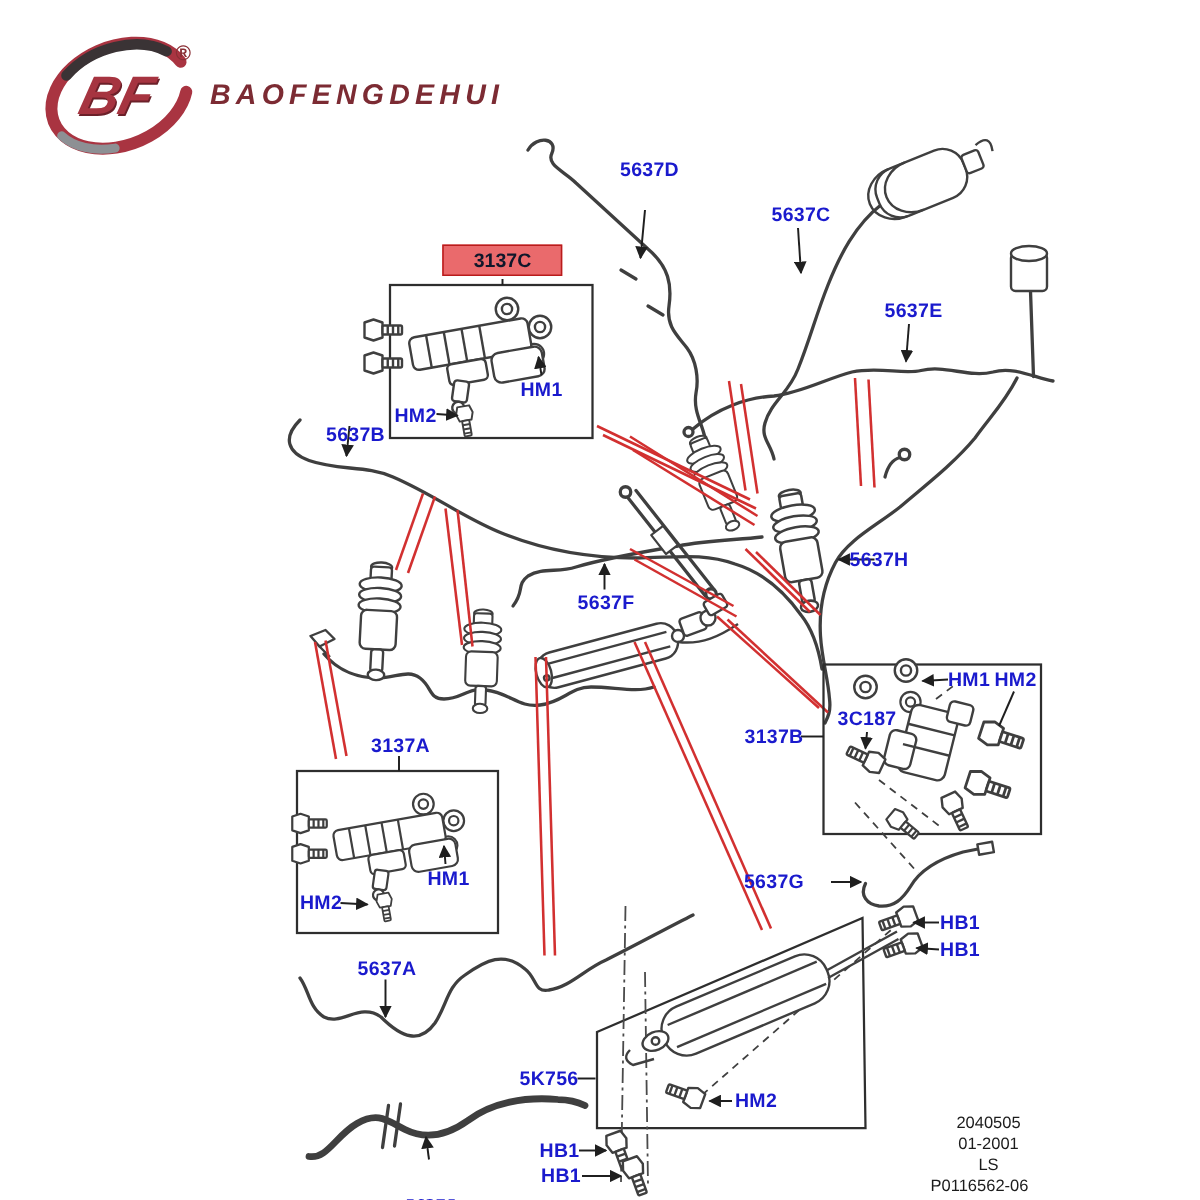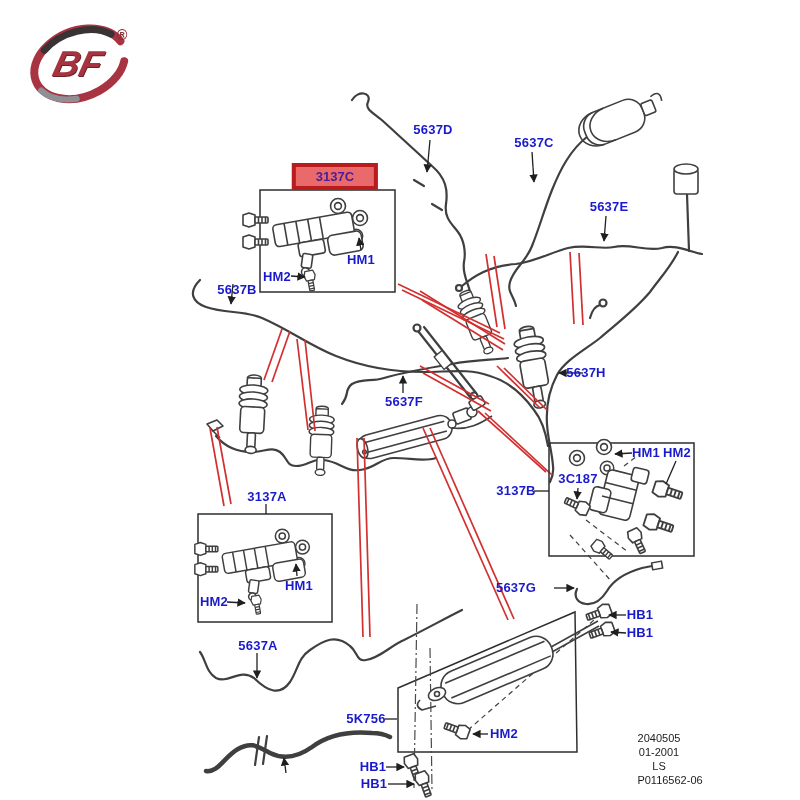--- a/index.html
+++ b/index.html
@@ -2,23 +2,23 @@
 <html><head>
 <meta charset="utf-8">
 <style>
   html,body{margin:0;padding:0;background:#fff;}
   #stage{position:relative;width:800px;height:800px;background:#ffffff;overflow:hidden;
          font-family:"Liberation Sans",sans-serif;}
   #art{position:absolute;left:0;top:0;}
   .lbl{position:absolute;transform:translateX(-50%);font-weight:bold;font-size:13px;
        color:#1a1acd;white-space:nowrap;letter-spacing:.2px;}
   .badge{position:absolute;transform:translateX(-50%);font-weight:bold;font-size:13px;
-       color:#4c1d95;background:#ea6a6c;border:4px solid #b91c1c;padding:2px 20px;white-space:nowrap;}
+       color:#0f172a;background:#ea6a6c;border:1px solid #b91c1c;padding:2px 20px;white-space:nowrap;}
   .plate{position:absolute;transform:translateX(-50%);font-size:11px;line-height:14px;
-       color:#1c1c1c;text-align:center;white-space:nowrap;}
+       color:#1c1c1c;text-align:center;white-space:nowrap;margin-top:11px;}
   .brandname{position:absolute;font-style:italic;font-weight:bold;font-size:19px;
        letter-spacing:3.5px;color:#7c2b33;white-space:nowrap;}
   .monogram{position:absolute;transform:translate(-50%,-50%) skewX(-14deg);font-style:italic;
        font-weight:bold;font-size:36px;color:#a63440;text-shadow:1px 1px 0 #6c2029;}
   .rmark{position:absolute;font-size:14px;font-weight:bold;color:#8a2f35;}
   
   .t{fill:none;stroke:#3f3f3f;stroke-width:2.2;stroke-linecap:round;stroke-linejoin:round;}
   .thick{stroke-width:4.5;}
   .p{fill:#ffffff;stroke:#3f3f3f;stroke-width:1.6;stroke-linejoin:round;}
   .box{fill:none;stroke:#2e2e2e;stroke-width:1.5;}
@@ -268,22 +268,23 @@
     <line x1="385" y1="719" x2="397" y2="719"></line>
     <line x1="488" y1="734" x2="473" y2="734" marker-end="url(#arr)"></line>
     <line x1="386" y1="767" x2="404" y2="767" marker-end="url(#arr)"></line>
     <line x1="388" y1="784" x2="414" y2="784" marker-end="url(#arr)"></line>
     <line x1="286" y1="773" x2="284" y2="758" marker-end="url(#arr)"></line>
   </g>
 </svg>
 
 <div class="rmark" style="left:117px;top:27px;">®</div>
 <div class="monogram" style="left:78px;top:64px;">BF</div>
-
-<div class="lbl" style="left:433px;top:122px;">5637D</div>
+<div class="brandname" style="left:140px;top:53px;">BAOFENGDEHUI</div>
+
+<div class="lbl" style="left:433px;top:105px;">5637D</div>
 <div class="lbl" style="left:534px;top:135px;">5637C</div>
 <div class="lbl" style="left:609px;top:199px;">5637E</div>
 <div class="badge" style="left:335px;top:163px;">3137C</div>
 <div class="lbl" style="left:361px;top:252px;">HM1</div>
 <div class="lbl" style="left:277px;top:269px;">HM2</div>
 <div class="lbl" style="left:237px;top:282px;">5637B</div>
 <div class="lbl" style="left:586px;top:365px;">5637H</div>
 <div class="lbl" style="left:404px;top:394px;">5637F</div>
 <div class="lbl" style="left:256px;top:489px;margin-left:11px;">3137A</div>
 <div class="lbl" style="left:299px;top:578px;">HM1</div>
@@ -298,15 +299,15 @@
 <div class="lbl" style="left:258px;top:638px;text-align:center;">5637A</div>
 <div class="lbl" style="left:366px;top:711px;">5K756</div>
 <div class="lbl" style="left:504px;top:726px;">HM2</div>
 <div class="lbl" style="left:373px;top:759px;">HB1</div>
 <div class="lbl" style="left:374px;top:776px;">HB1</div>
 <div class="lbl" style="left:287px;top:796px;font-family:Liberation Serif, serif;">5637J</div>
 
 <div class="plate" style="left:659px;top:731px;">2040505</div>
 <div class="plate" style="left:659px;top:745px;">01-2001</div>
 <div class="plate" style="left:659px;top:759px;">LS</div>
-<div class="plate" style="left:670px;top:773px;">P0116562-06</div>
+<div class="plate" style="left:653px;top:773px;">P0116562-06</div>
 
 </div>
 
 </body></html>

